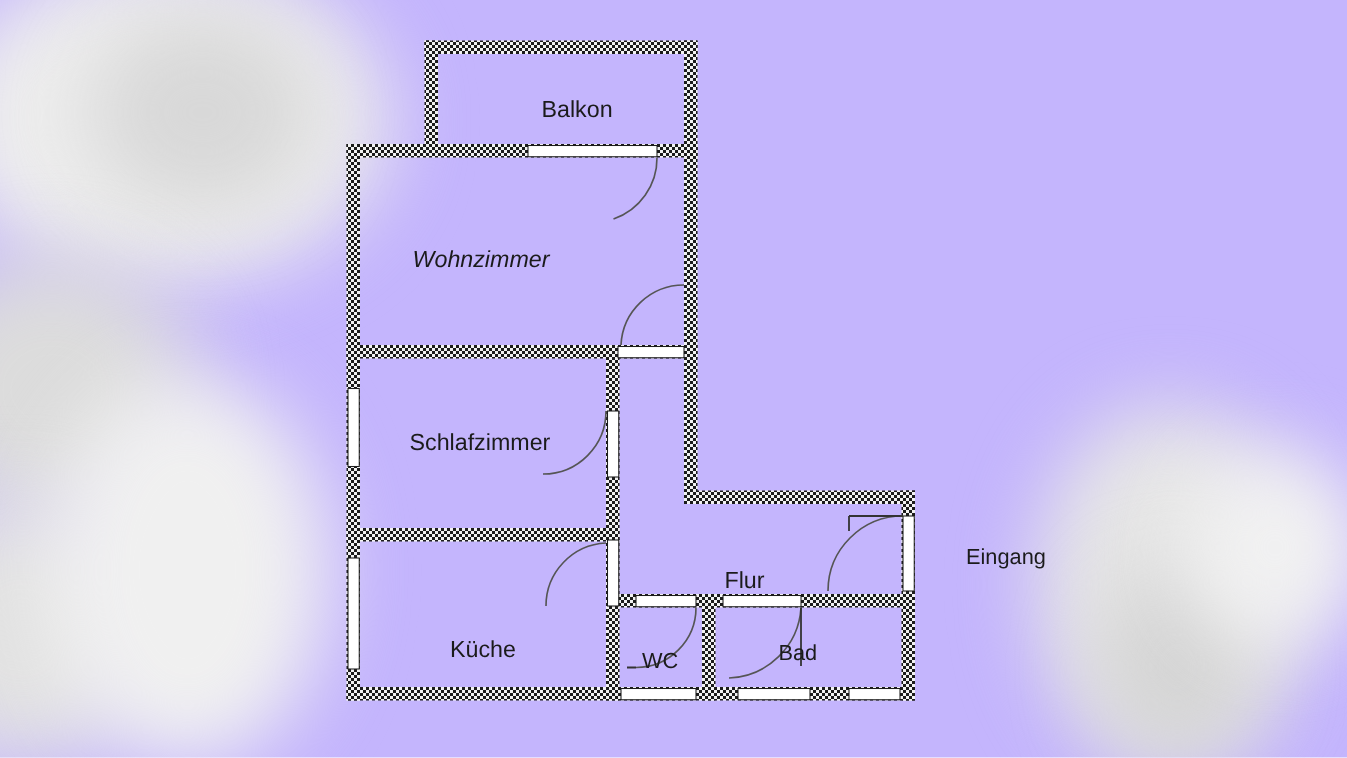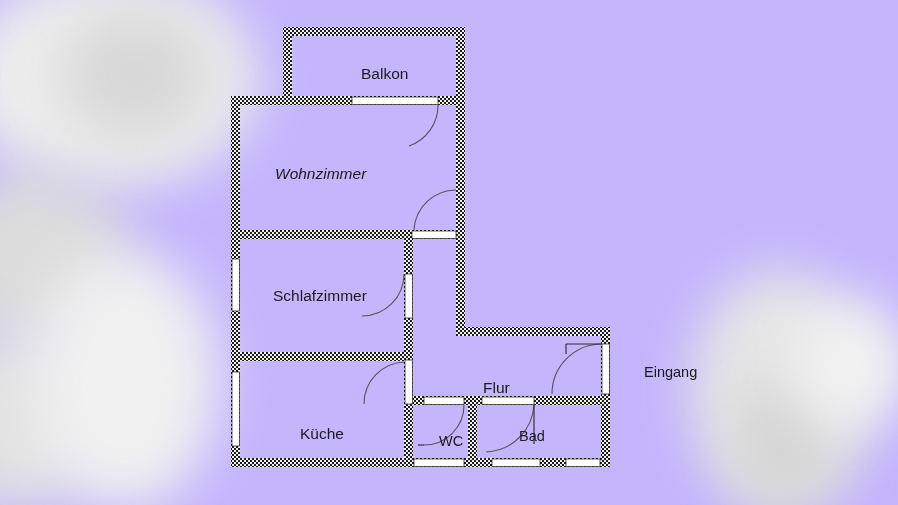--- a/index.html
+++ b/index.html
@@ -138,19 +138,19 @@
   <div class="room-label" style="left:361px; top:66px;">Balkon</div>
 
   <div class="room-label" style="left:275px; top:166px;font-style:italic;">Wohnzimmer</div>
 
   <div class="room-label" style="left:273px; top:288px;">Schlafzimmer</div>
 
   <div class="room-label" style="left:300px; top:426px;">Küche</div>
 
   <div class="room-label" style="left:483px; top:380px;">Flur</div>
 
-  <div class="room-label label-small" style="left:439px; top:434px;">WC</div>
+  <div class="room-label label-small" style="left:428px; top:434px;">WC</div>
 
   <div class="room-label label-small" style="left:519px; top:429px;">Bad</div>
 
   <div class="room-label label-small" style="left:604px; top:365px;margin-left:40px;">Eingang</div>
 
 </div>
 
 </body></html>

